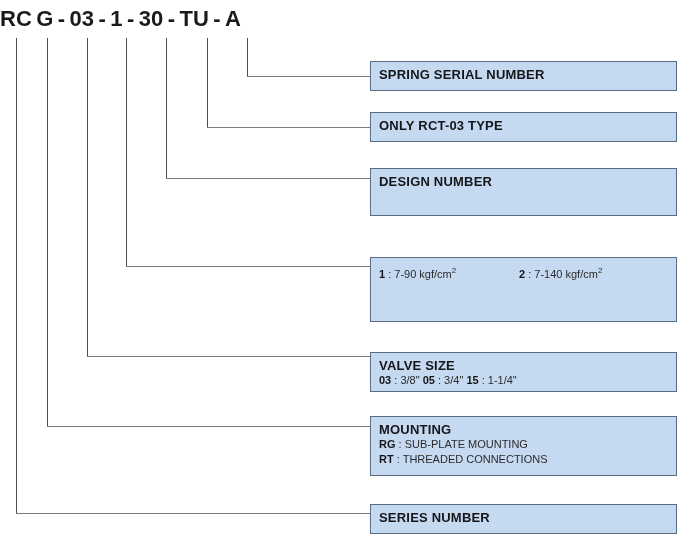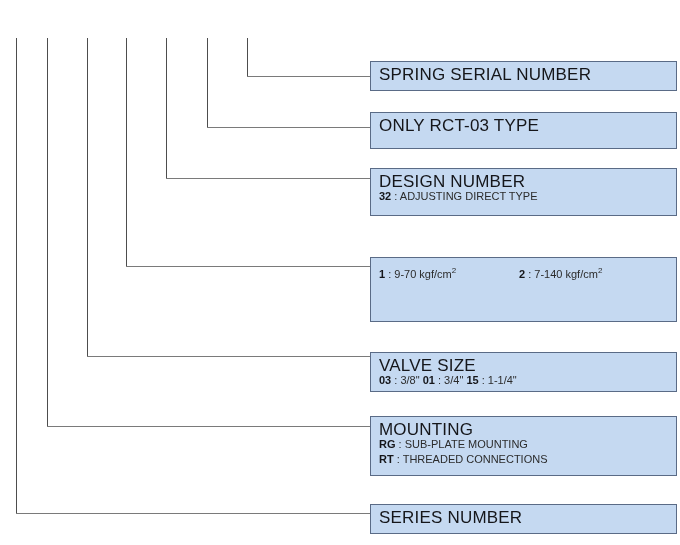--- a/index.html
+++ b/index.html
@@ -53,22 +53,22 @@
   .box {
     position: absolute;
     left: 370px;
     width: 307px;
     background: #c5d9f1;
     border: 1px solid #5a6b86;
     box-sizing: border-box;
     padding: 5px 0 0 8px;
   }
   .box .title {
-    font-size: 17px;
-    font-weight: normal;
+    font-size: 13px;
+    font-weight: bold;
     color: #15161a;
     letter-spacing: 0.2px;
     line-height: 15px;
     white-space: nowrap;
   }
   .row {
     font-size: 11px;
     color: #2b2b2b;
     line-height: 15px;
     white-space: nowrap;
@@ -89,20 +89,34 @@
   .rowwrap {
     position: relative;
     height: 15px;
   }
 </style>
 </head>
 <body>
 
 <div id="page">
 
+  <div id="code-header">
+    <span class="seg">RC</span>
+    <span class="seg">G</span>
+    <span class="dash">-</span>
+    <span class="seg">03</span>
+    <span class="dash">-</span>
+    <span class="seg">1</span>
+    <span class="dash">-</span>
+    <span class="seg">30</span>
+    <span class="dash">-</span>
+    <span class="seg">TU</span>
+    <span class="dash">-</span>
+    <span class="seg">A</span>
+  </div>
 
   <div class="vline" style="left:247px; top:38px; height:38px;"></div>
   <div class="hline" style="left:247px; top:76px; width:124px;"></div>
 
   <div class="vline" style="left:207px; top:38px; height:89px;"></div>
   <div class="hline" style="left:207px; top:127px; width:164px;"></div>
 
   <div class="vline" style="left:166px; top:38px; height:140px;"></div>
   <div class="hline" style="left:166px; top:178px; width:205px;"></div>
 
@@ -115,46 +129,43 @@
   <div class="vline" style="left:47px; top:38px; height:388px;"></div>
   <div class="hline" style="left:47px; top:426px; width:324px;"></div>
 
   <div class="vline" style="left:16px; top:38px; height:475px;"></div>
   <div class="hline" style="left:16px; top:513px; width:355px;"></div>
 
   <div class="box" style="top:61px; height:30px;">
     <div class="title">SPRING SERIAL NUMBER</div>
   </div>
 
-  <div class="box" style="top:112px; height:37px;">
+  <div class="box" style="top:112px; height:30px;">
     <div class="title">ONLY RCT-03 TYPE</div>
   </div>
 
   <div class="box" style="top:168px; height:48px;">
     <div class="title">DESIGN NUMBER</div>
-    <div class="row">
-      <span class="code">32</span><span> : </span><span>ADJUSTING DIRECT TYPE</span>
-    </div>
   </div>
 
   <div class="box" style="top:257px; height:65px;">
     <div class="rowwrap">
       <span class="row">
-        <span class="code">1</span><span> : </span><span>9-70 kgf/cm</span><span class="sup">2</span>
+        <span class="code">1</span><span> : </span><span>7-90 kgf/cm</span><span class="sup">2</span>
       </span>
       <span class="row col2">
         <span class="code">2</span><span> : </span><span>7-140 kgf/cm</span><span class="sup">2</span>
       </span>
     </div>
   </div>
 
   <div class="box" style="top:352px; height:40px;">
     <div class="title">VALVE SIZE</div>
     <div class="row">
-      <span class="code">03</span><span> : </span><span>3/8"</span>&nbsp;<span class="code">01</span><span> : </span><span>3/4"</span>&nbsp;<span class="code">15</span><span> : </span><span>1-1/4"</span>
+      <span class="code">03</span><span> : </span><span>3/8"</span>&nbsp;<span class="code">05</span><span> : </span><span>3/4"</span>&nbsp;<span class="code">15</span><span> : </span><span>1-1/4"</span>
     </div>
   </div>
 
   <div class="box" style="top:416px; height:60px;">
     <div class="title">MOUNTING</div>
     <div class="row">
       <span class="code">RG</span><span> : </span><span>SUB-PLATE MOUNTING</span>
     </div>
     <div class="row">
       <span class="code">RT</span><span> : </span><span>THREADED CONNECTIONS</span>

